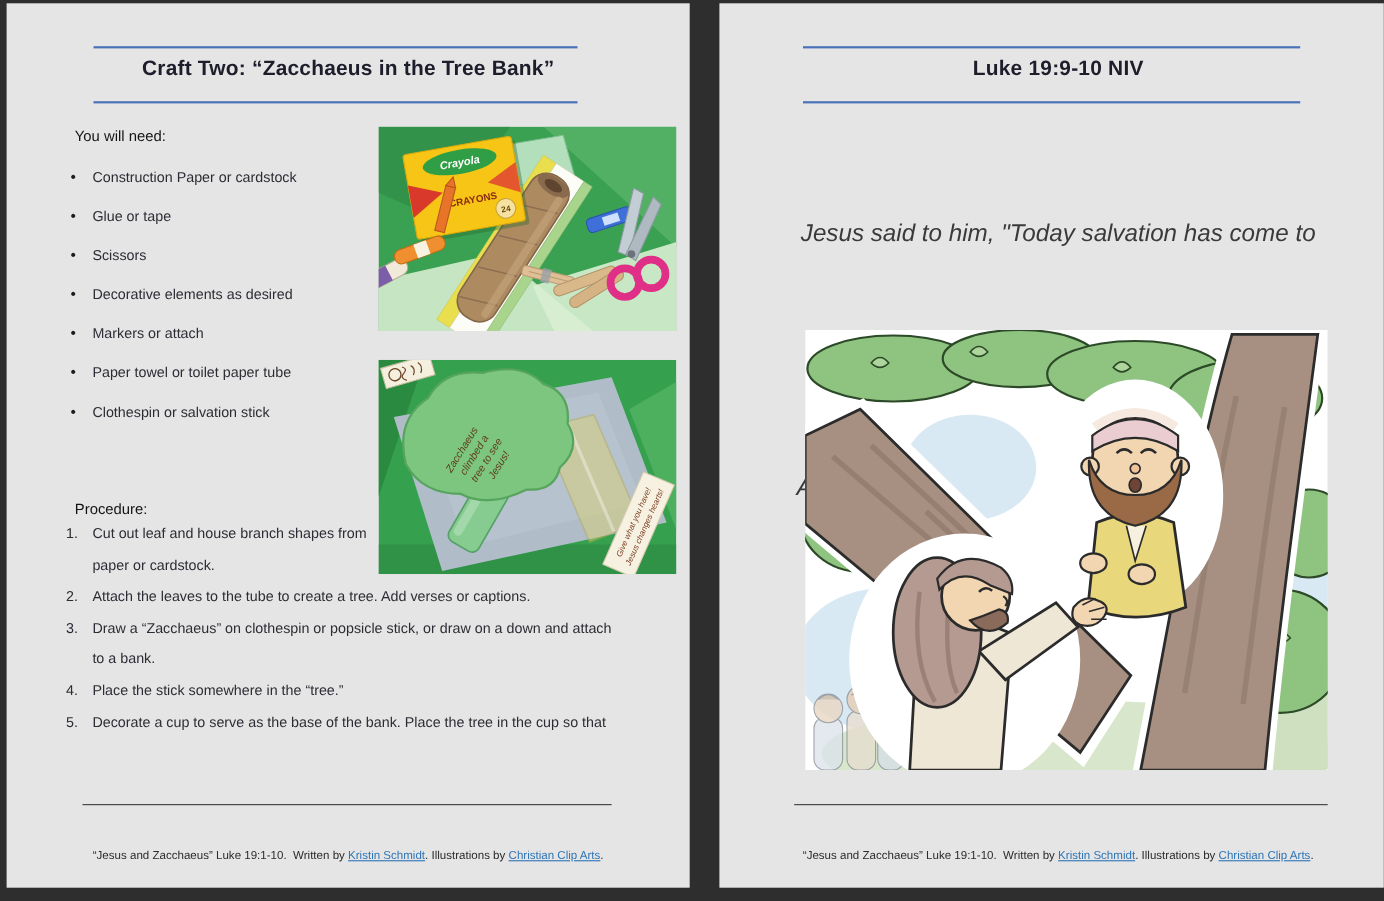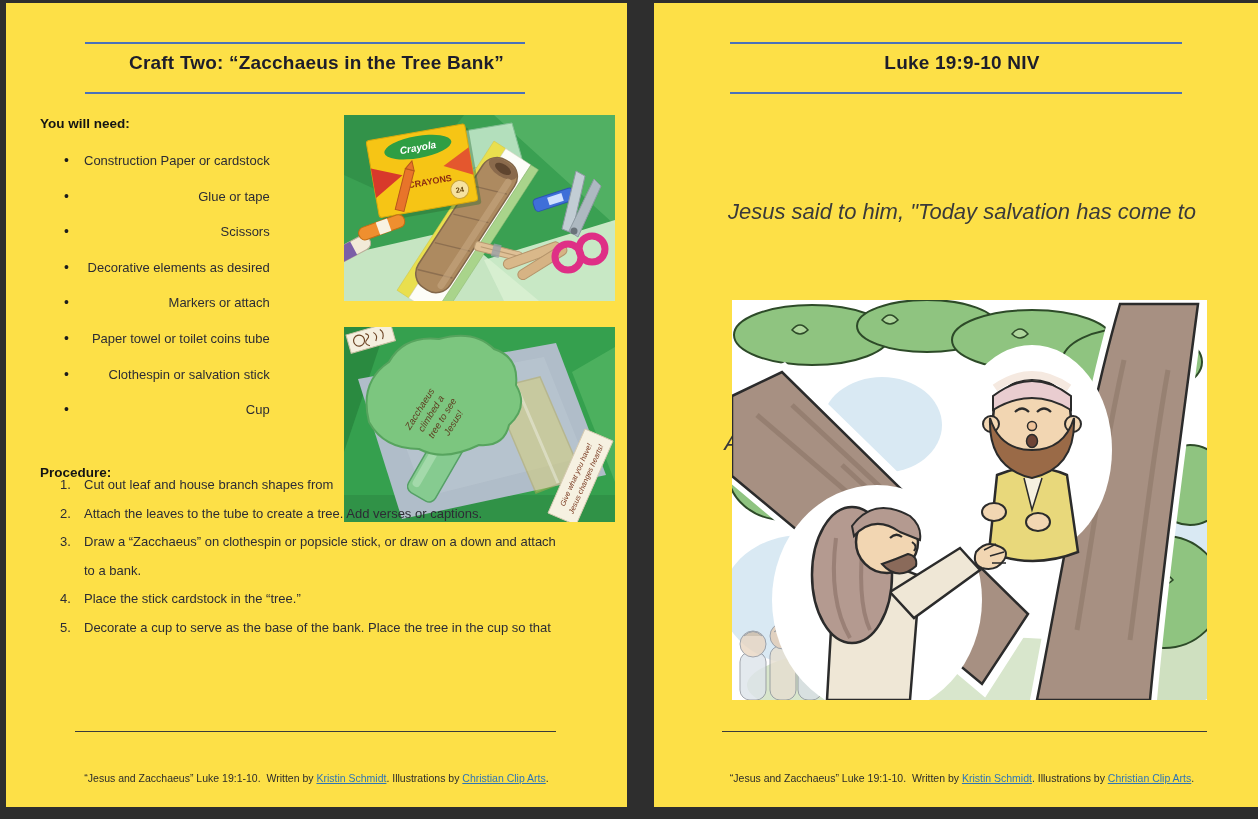--- a/index.html
+++ b/index.html
@@ -1,26 +1,26 @@
 <!DOCTYPE html>
 <html><head>
 <meta charset="utf-8">
 <style>
   html,body{margin:0;padding:0;}
   body{background:#2e2e2e;font-family:"Liberation Sans", sans-serif;}
   .canvas{position:relative;width:1258px;height:819px;background:#2e2e2e;overflow:hidden;}
-  .page{position:absolute;top:3px;height:804px;background:#fde047;}
+  .page{position:absolute;top:3px;height:804px;background:#e5e5e5;}
   .page-left{left:6px;width:621px;}
   .page-right{left:654px;width:616px;}
   .rule{position:absolute;height:2px;background:#4a72b8;}
   .page-title{position:absolute;top:49px;left:0;width:100%;text-align:center;
     font-size:19px;font-weight:bold;color:#1d1d2b;letter-spacing:.2px;}
-  .sec-head{position:absolute;font-size:13.5px;font-weight:bold;color:#141414;}
+  .sec-head{position:absolute;font-size:13.5px;font-weight:normal;color:#141414;margin-left:28px;}
   .materials{position:absolute;left:54px;top:150px;margin:0;padding:0;list-style:none;}
-  .materials li{position:relative;padding-left:24px;height:35.6px;font-size:13px;color:#2c2c34;text-align:right;}
+  .materials li{position:relative;padding-left:24px;height:35.6px;font-size:13px;color:#2c2c34;}
   .materials li::before{content:"•";position:absolute;left:4px;top:-1px;font-size:14px;color:#1c1c1c;}
   .steps{position:absolute;left:54px;top:468px;width:556px;}
   .step{position:relative;padding-left:24px;font-size:13px;color:#2c2c34;line-height:28.6px;}
   .step .num{position:absolute;left:0;top:0;}
   .step span.line{display:block;}
   .photo{position:absolute;overflow:hidden;}
   .photo svg{display:block;}
   .footer-rule{position:absolute;height:1px;background:#3a3a3a;}
   .footer{position:absolute;left:0;width:100%;top:733px;text-align:center;
     font-size:10.5px;color:#2b2b2b;line-height:17px;white-space:pre-wrap;}
@@ -40,23 +40,22 @@
     <div class="page-title">Craft Two: “Zacchaeus in the Tree Bank”</div>
     <div class="rule" style="left:79px;top:89px;width:440px;"></div>
 
     <div class="sec-head" style="left:34px;top:113px;">You will need:</div>
     <ul class="materials">
       <li>Construction Paper or cardstock</li>
       <li>Glue or tape</li>
       <li>Scissors</li>
       <li>Decorative elements as desired</li>
       <li>Markers or attach</li>
-      <li>Paper towel or toilet coins tube</li>
+      <li>Paper towel or toilet paper tube</li>
       <li>Clothespin or salvation stick</li>
-      <li>Cup</li>
     </ul>
 
     <div class="photo" style="left:338px;top:112px;width:271px;height:186px;">
       <svg viewBox="0 0 271 186" width="271" height="186">
         <rect width="271" height="186" fill="#3aa052"></rect>
         <polygon points="150,0 271,0 271,110" fill="#58b468" opacity="0.8"></polygon>
         <polygon points="0,0 120,0 55,85 0,60" fill="#2f8c46" opacity="0.7"></polygon>
         <polygon points="0,140 110,115 195,186 0,186" fill="#cde9c8" opacity="0.95"></polygon>
         <polygon points="140,145 271,105 271,186 160,186" fill="#d8efd2" opacity="0.9"></polygon>
 
@@ -165,38 +164,39 @@
         </g>
 
         <polygon points="204,186 241,102 269,114 232,198" fill="#f6f1e1" stroke="#d6cab0"></polygon>
         <g transform="translate(237,150) rotate(-66)" font-size="7.5" font-style="italic" fill="#7a3c22" text-anchor="middle">
           <text x="0" y="-3">Give what you have!</text>
           <text x="0" y="8">Jesus changes hearts!</text>
         </g>
       </svg>
     </div>
 
-    <div class="sec-head" style="left:34px;top:462px;">Procedure:</div>
+    <div class="sec-head" style="left:34px;top:452px;">Procedure:</div>
     <div class="steps">
       <div class="step">
         <span class="num">1.</span>
         <span class="line">Cut out leaf and house branch shapes from</span>
+        <span class="line">paper or cardstock.</span>
       </div>
       <div class="step">
         <span class="num">2.</span>
         <span class="line">Attach the leaves to the tube to create a tree. Add verses or captions.</span>
       </div>
       <div class="step">
         <span class="num">3.</span>
         <span class="line">Draw a “Zacchaeus” on clothespin or popsicle stick, or draw on a down and attach</span>
         <span class="line">to a bank.</span>
       </div>
       <div class="step">
         <span class="num">4.</span>
-        <span class="line">Place the stick cardstock in the “tree.”</span>
+        <span class="line">Place the stick somewhere in the “tree.”</span>
       </div>
       <div class="step">
         <span class="num">5.</span>
         <span class="line">Decorate a cup to serve as the base of the bank. Place the tree in the cup so that</span>
       </div>
     </div>
 
     <div class="footer-rule" style="left:69px;top:728px;width:481px;"></div>
     <div class="footer">
       <div><span>“Jesus and Zacchaeus” Luke 19:1-10.  Written by </span><a>Kristin Schmidt</a><span>. Illustrations by </span><a>Christian Clip Arts</a><span>.</span></div>

